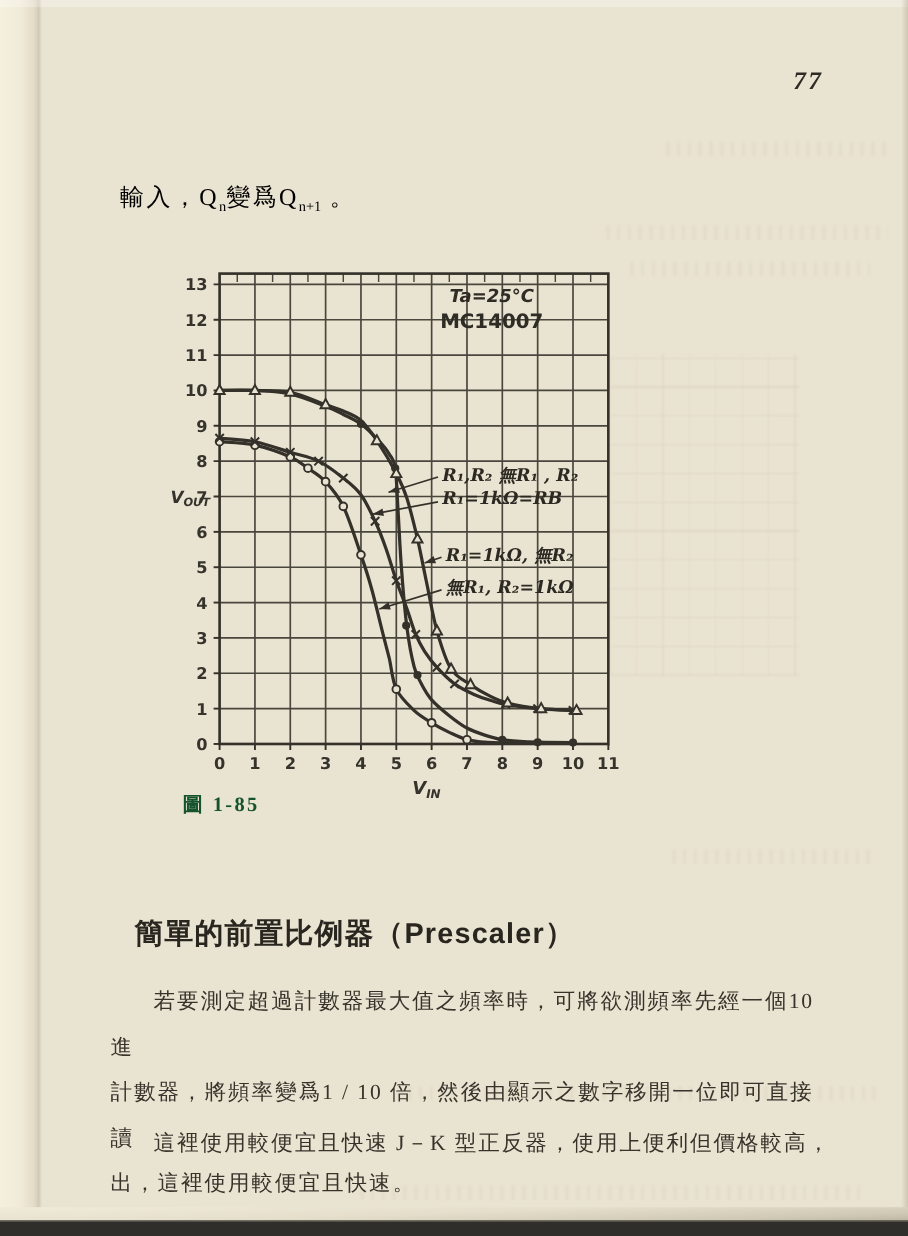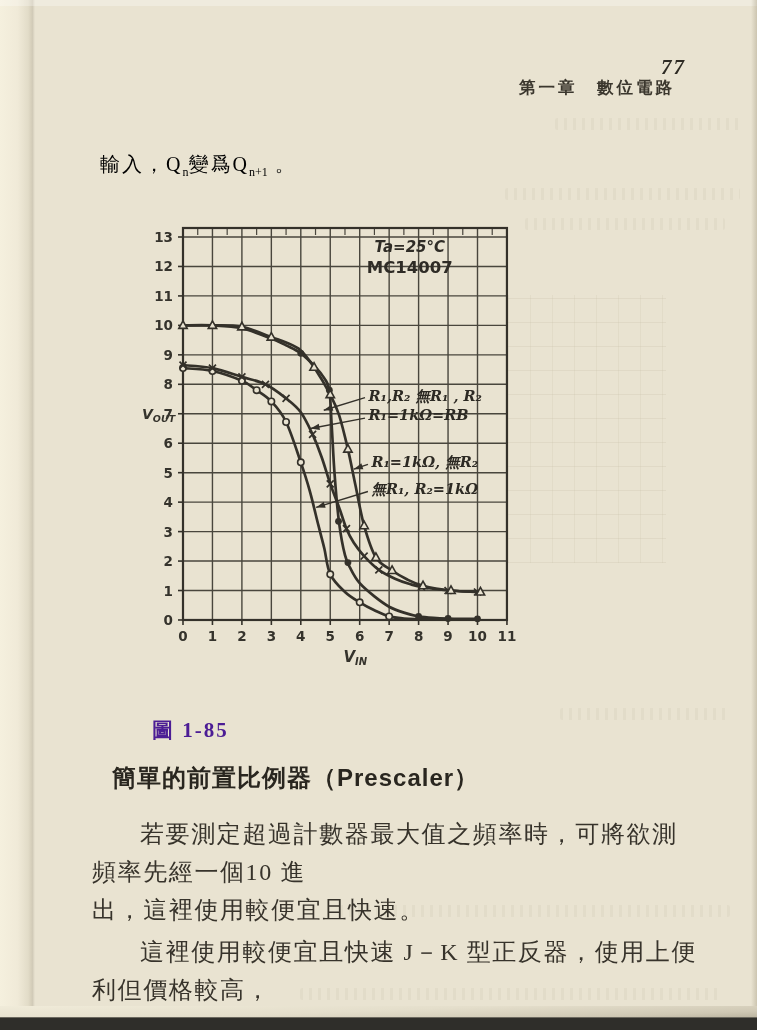--- a/index.html
+++ b/index.html
@@ -32,26 +32,26 @@
     height:12px;border-radius:2px;opacity:.30;
   }
   
   .header-chapter{position:absolute;left:519px;top:77px;font-size:16.5px;letter-spacing:3px;
     font-weight:600;color:#3b372e;}
   .header-pagenum{position:absolute;left:661px;top:55px;font-size:21px;font-weight:700;
     font-style:italic;letter-spacing:2px;color:#2e2b24;}
   .intro{position:absolute;left:100px;top:131px;font-size:20px;letter-spacing:2px;color:#000000;}
   .intro sub{font-size:12px;letter-spacing:0;}
   .figure{position:absolute;left:130px;top:226px;width:400px;height:452px;}
-  .fig-caption{position:absolute;left:152px;top:716px;font-size:21px;font-weight:600;
-    letter-spacing:2px;color:#4c1d95;}
+  .fig-caption{position:absolute;left:152px;top:659px;font-size:17px;font-weight:600;
+    letter-spacing:2px;color:#14532d;}
   .section-heading{position:absolute;left:112px;top:762px;margin:0;font-size:24px;
     font-weight:700;letter-spacing:1px;color:#29261f;
     font-family:"Liberation Sans",sans-serif;text-align:right;}
-  .para{position:absolute;margin:0;font-size:24px;line-height:38px;letter-spacing:1.6px;
+  .para{position:absolute;margin:0;font-size:18px;line-height:38px;letter-spacing:1.6px;
     color:#37332b;}
   .para-1{left:92px;top:815px;width:600px;}
   .para-2{left:92px;top:933px;width:630px;text-indent:2em;}
   .para .line{display:block;}
   .para .line.indent{text-indent:2em;}
 </style>
 </head>
 <body>
 
 <div class="page">
@@ -62,21 +62,20 @@
   <div class="right-edge"></div>
 
   <div class="bleed bleed-grid" style="left:508px;top:295px;width:158px;height:268px;"></div>
   <div class="bleed bleed-text" style="left:555px;top:118px;width:185px;"></div>
   <div class="bleed bleed-text" style="left:505px;top:188px;width:235px;"></div>
   <div class="bleed bleed-text" style="left:525px;top:218px;width:200px;"></div>
   <div class="bleed bleed-text" style="left:560px;top:708px;width:170px;"></div>
   <div class="bleed bleed-text" style="left:340px;top:905px;width:390px;"></div>
   <div class="bleed bleed-text" style="left:300px;top:988px;width:420px;"></div>
 
-  <span class="header-chapter">第一章　數位電路</span>
   <span class="header-pagenum">77</span>
 
   <p class="intro"><span>輸入，Q</span><sub>n</sub><span>變爲Q</span><sub>n+1</sub><span> 。</span></p>
 
   <div class="figure">
     <svg id="chart" width="400" height="452">
         <line x1="82.45" y1="2" x2="82.45" y2="393.98" stroke="#49463d" stroke-width="1.4"></line>
         <line x1="111.9" y1="2" x2="111.9" y2="393.98" stroke="#49463d" stroke-width="1.4"></line>
         <line x1="141.35" y1="2" x2="141.35" y2="393.98" stroke="#49463d" stroke-width="1.4"></line>
         <line x1="170.8" y1="2" x2="170.8" y2="393.98" stroke="#49463d" stroke-width="1.4"></line>
@@ -227,20 +226,21 @@
         <path d="M186.11399999999998,281.4428L195.65679378581586,281.8612337001171L193.77894815224766,275.7429254554723Z" fill="#34312a"></path>
         <text x="241.48000000000002" y="268.48040000000003" font-family="&quot;DejaVu Serif&quot;,serif" font-size="14.5px" font-style="italic" font-weight="600" fill="#2c2923">無R₁, R₂=1kΩ</text>
       </svg>
   </div>
   <div class="fig-caption">圖 1-85</div>
 
   <h2 class="section-heading">簡單的前置比例器（Prescaler）</h2>
 
   <p class="para para-1">
     <span class="line indent">若要測定超過計數器最大值之頻率時，可將欲測頻率先經一個10 進</span>
+    <span class="line">計數器，將頻率變爲1 / 10 倍，然後由顯示之數字移開一位即可直接讀</span>
     <span class="line">出，這裡使用較便宜且快速。</span>
   </p>
 
   <p class="para para-2">這裡使用較便宜且快速 J－K 型正反器，使用上便利但價格較高，</p>
 
   <div class="edge-pages"></div>
   <div class="photo-strip"></div>
 </div>
 
 </body></html>

